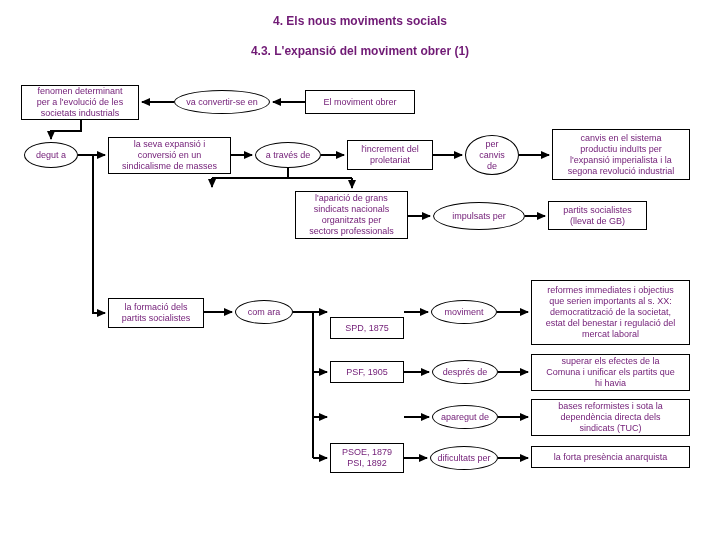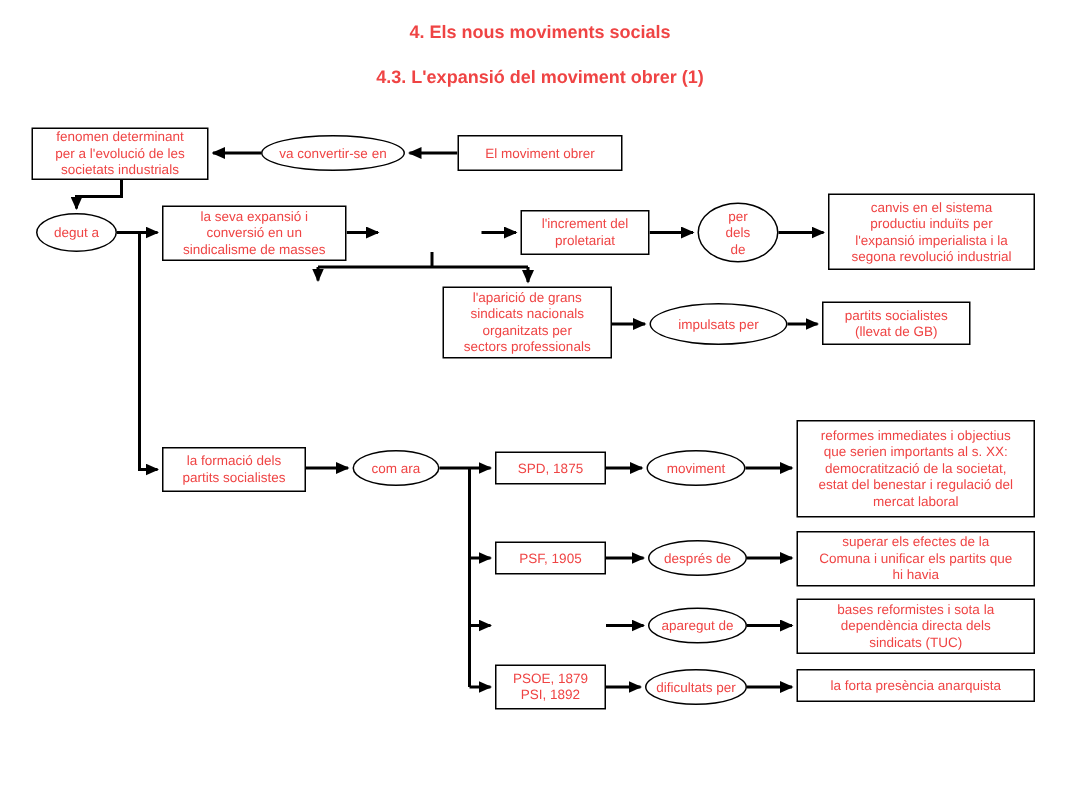--- a/index.html
+++ b/index.html
@@ -1,17 +1,17 @@
 <!DOCTYPE html>
 <html><head>
 <meta charset="utf-8">
 <style>
   html,body{margin:0;padding:0;background:#fff;}
   .stage{position:relative;width:720px;height:532px;background:#ffffff;
-         font-family:"Liberation Sans",sans-serif;color:#ef4444;overflow:hidden;}
+         font-family:"Liberation Sans",sans-serif;color:#701a75;overflow:hidden;}
   .title{position:absolute;top:14px;left:0;width:720px;text-align:center;
          font-size:12px;font-weight:bold;}
   .subtitle{position:absolute;top:44px;left:0;width:720px;text-align:center;
          font-size:12px;font-weight:bold;}
   .node{position:absolute;display:flex;align-items:center;justify-content:center;
         text-align:center;font-size:9px;line-height:11px;white-space:pre-line;
         background:#fff;border:1px solid #000;box-sizing:border-box;padding:0 2px;}
   .ellipse{border-radius:50%;}
   svg.connectors{position:absolute;left:0;top:0;width:720px;height:540px;}
   svg .arrow{stroke:#000;stroke-width:2;fill:none;}
@@ -65,43 +65,44 @@
   <div class="node" style="left:21px;top:85px;width:118px;height:35px">fenomen determinant
 per a l'evolució de les
 societats industrials</div>
   <div class="node ellipse" style="left:174px;top:90px;width:96px;height:24px">va convertir-se en</div>
   <div class="node" style="left:305px;top:90px;width:110px;height:24px">El moviment obrer</div>
 
   <div class="node ellipse" style="left:24px;top:142px;width:54px;height:26px">degut a</div>
   <div class="node" style="left:108px;top:137px;width:123px;height:37px">la seva expansió i
 conversió en un
 sindicalisme de masses</div>
+  <div class="node ellipse" style="left:255px;top:142px;width:66px;height:26px">a través de</div>
   <div class="node" style="left:347px;top:140px;width:86px;height:30px">l'increment del
 proletariat</div>
   <div class="node ellipse" style="left:465px;top:135px;width:54px;height:40px">per
-dels
+canvis
 de</div>
   <div class="node" style="left:552px;top:129px;width:138px;height:51px">canvis en el sistema
 productiu induïts per
 l'expansió imperialista i la
 segona revolució industrial</div>
 
   <div class="node" style="left:295px;top:191px;width:113px;height:48px">l'aparició de grans
 sindicats nacionals
 organitzats per
 sectors professionals</div>
   <div class="node ellipse" style="left:433px;top:202px;width:92px;height:28px">impulsats per</div>
   <div class="node" style="left:548px;top:201px;width:99px;height:29px">partits socialistes
 (llevat de GB)</div>
 
   <div class="node" style="left:108px;top:298px;width:96px;height:30px">la formació dels
 partits socialistes</div>
   <div class="node ellipse" style="left:235px;top:300px;width:58px;height:24px">com ara</div>
 
-  <div class="node" style="left:330px;top:301px;width:74px;height:22px">SPD, 1875</div>
+  <div class="node" style="left:330px;top:317px;width:74px;height:22px">SPD, 1875</div>
   <div class="node ellipse" style="left:431px;top:300px;width:66px;height:24px">moviment</div>
   <div class="node" style="left:531px;top:280px;width:159px;height:65px">reformes immediates i objectius
 que serien importants al s. XX:
 democratització de la societat,
 estat del benestar i regulació del
 mercat laboral</div>
 
   <div class="node" style="left:330px;top:361px;width:74px;height:22px">PSF, 1905</div>
   <div class="node ellipse" style="left:432px;top:360px;width:66px;height:24px">després de</div>
   <div class="node" style="left:531px;top:354px;width:159px;height:37px">superar els efectes de la

